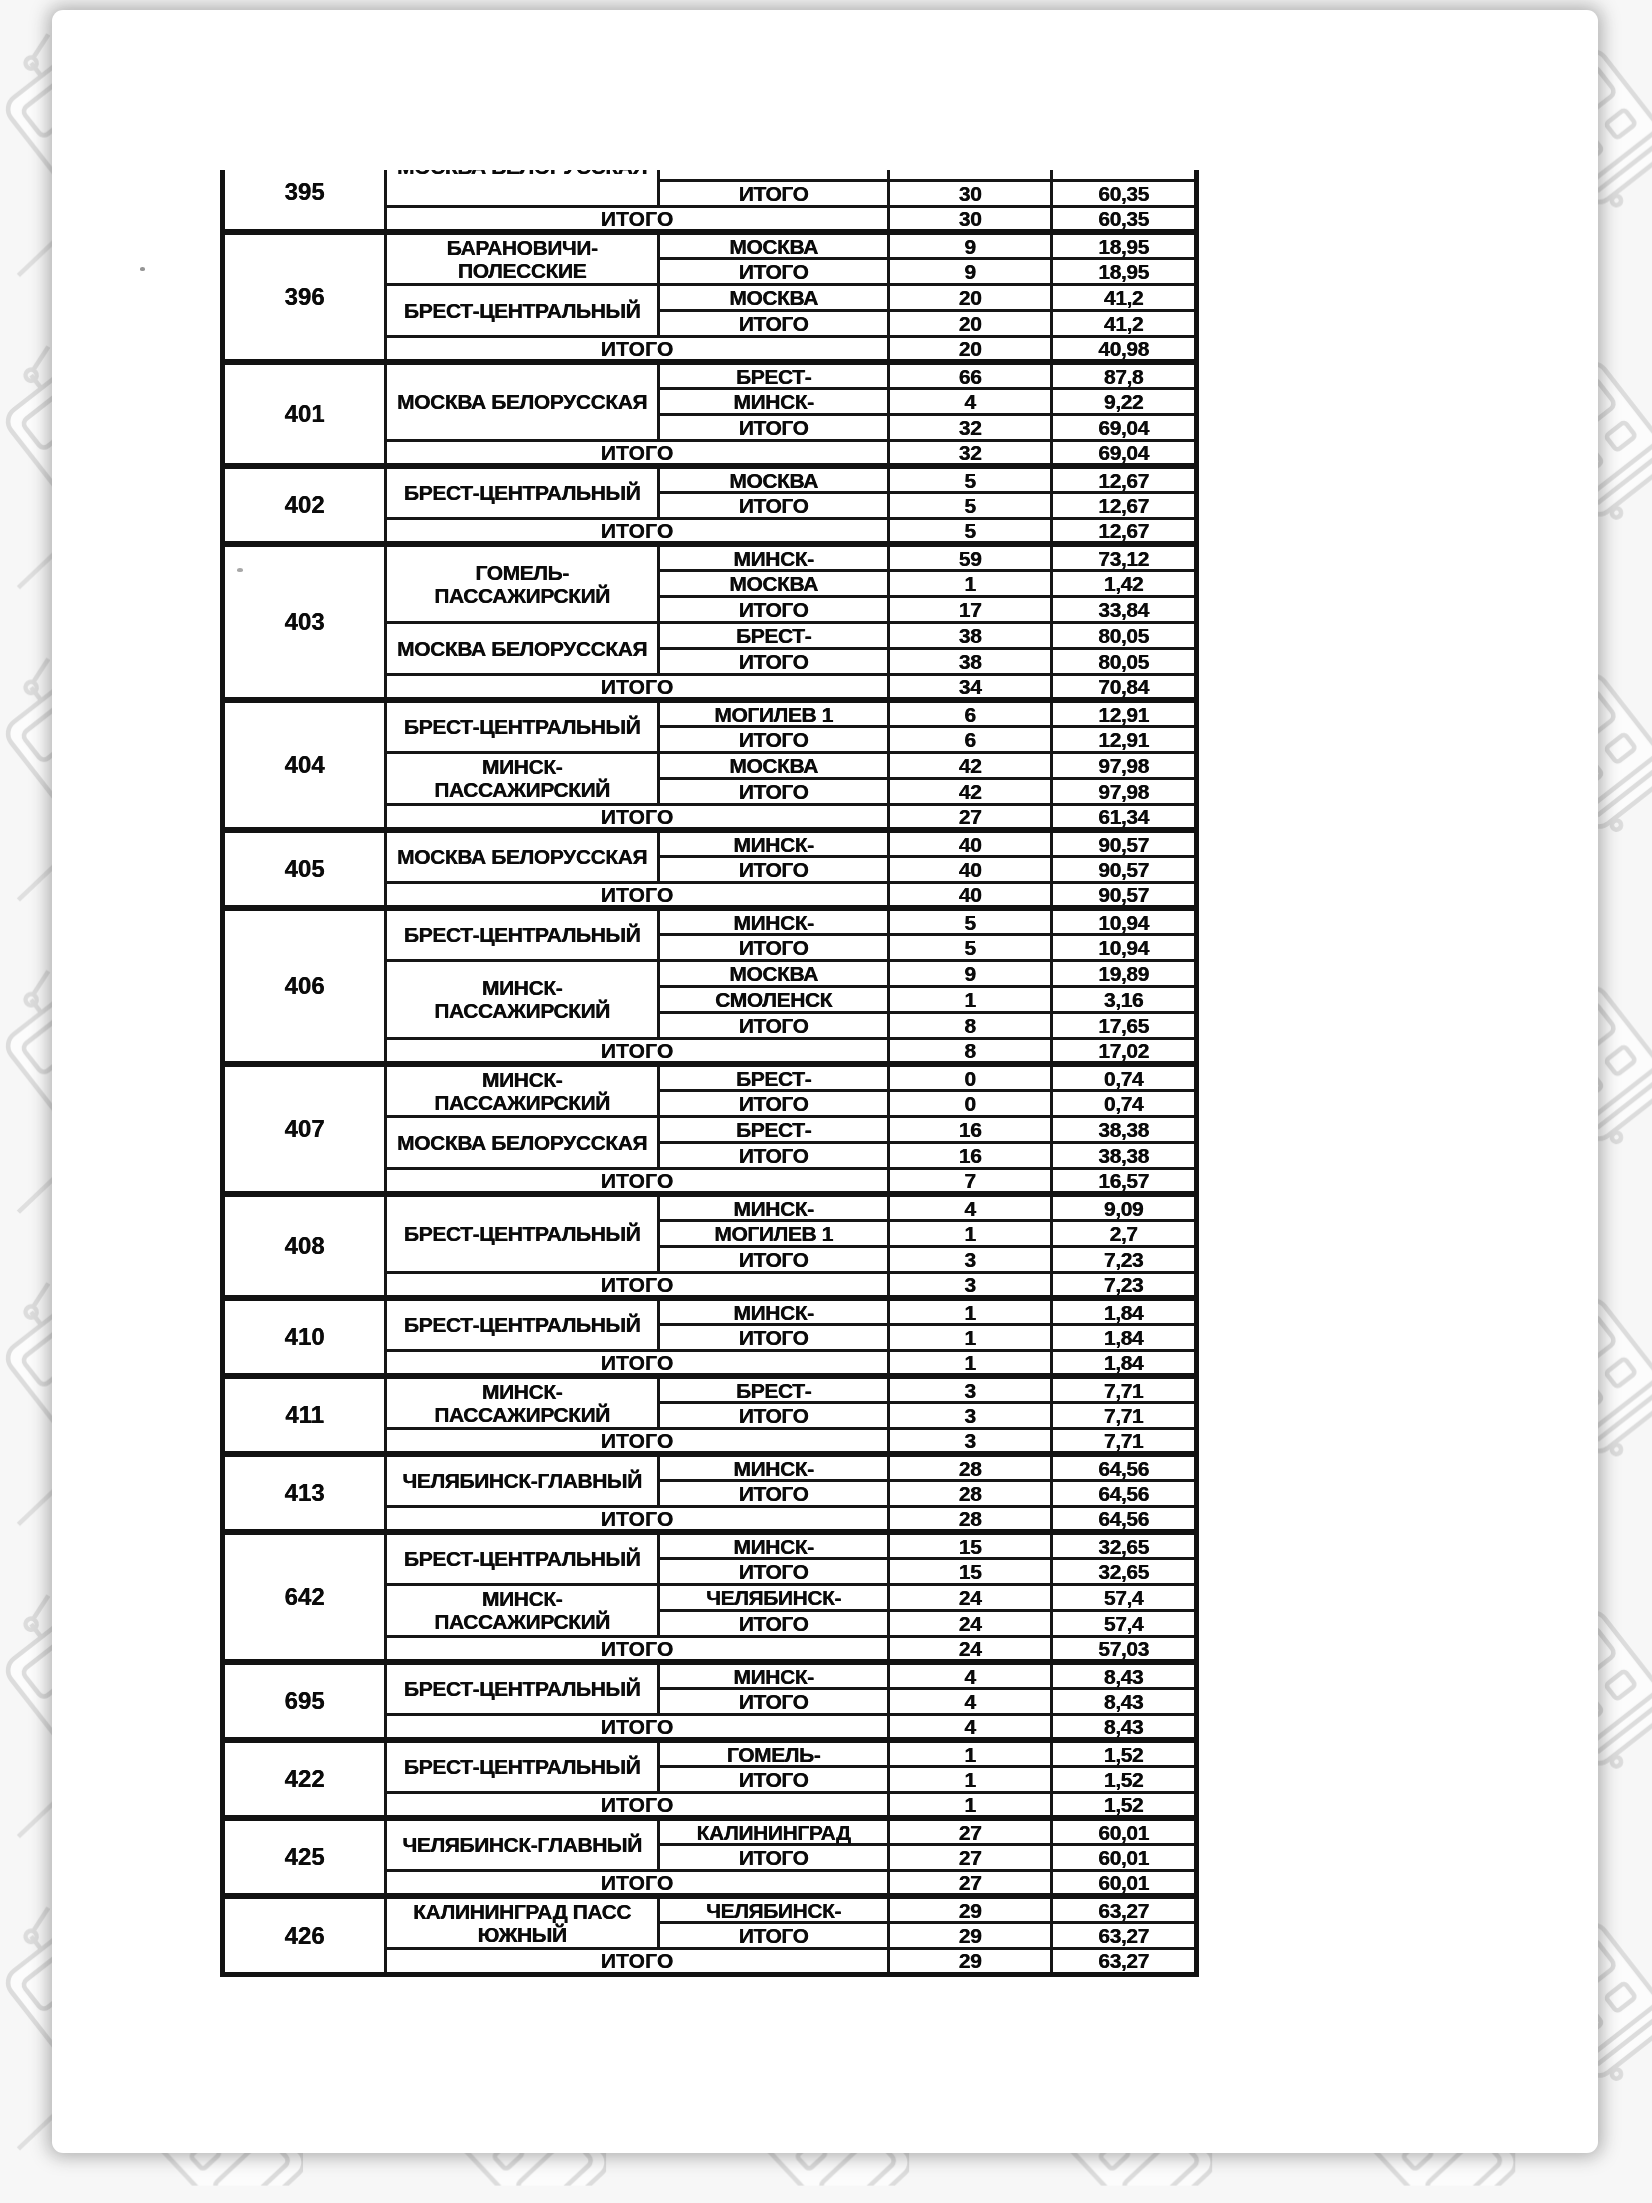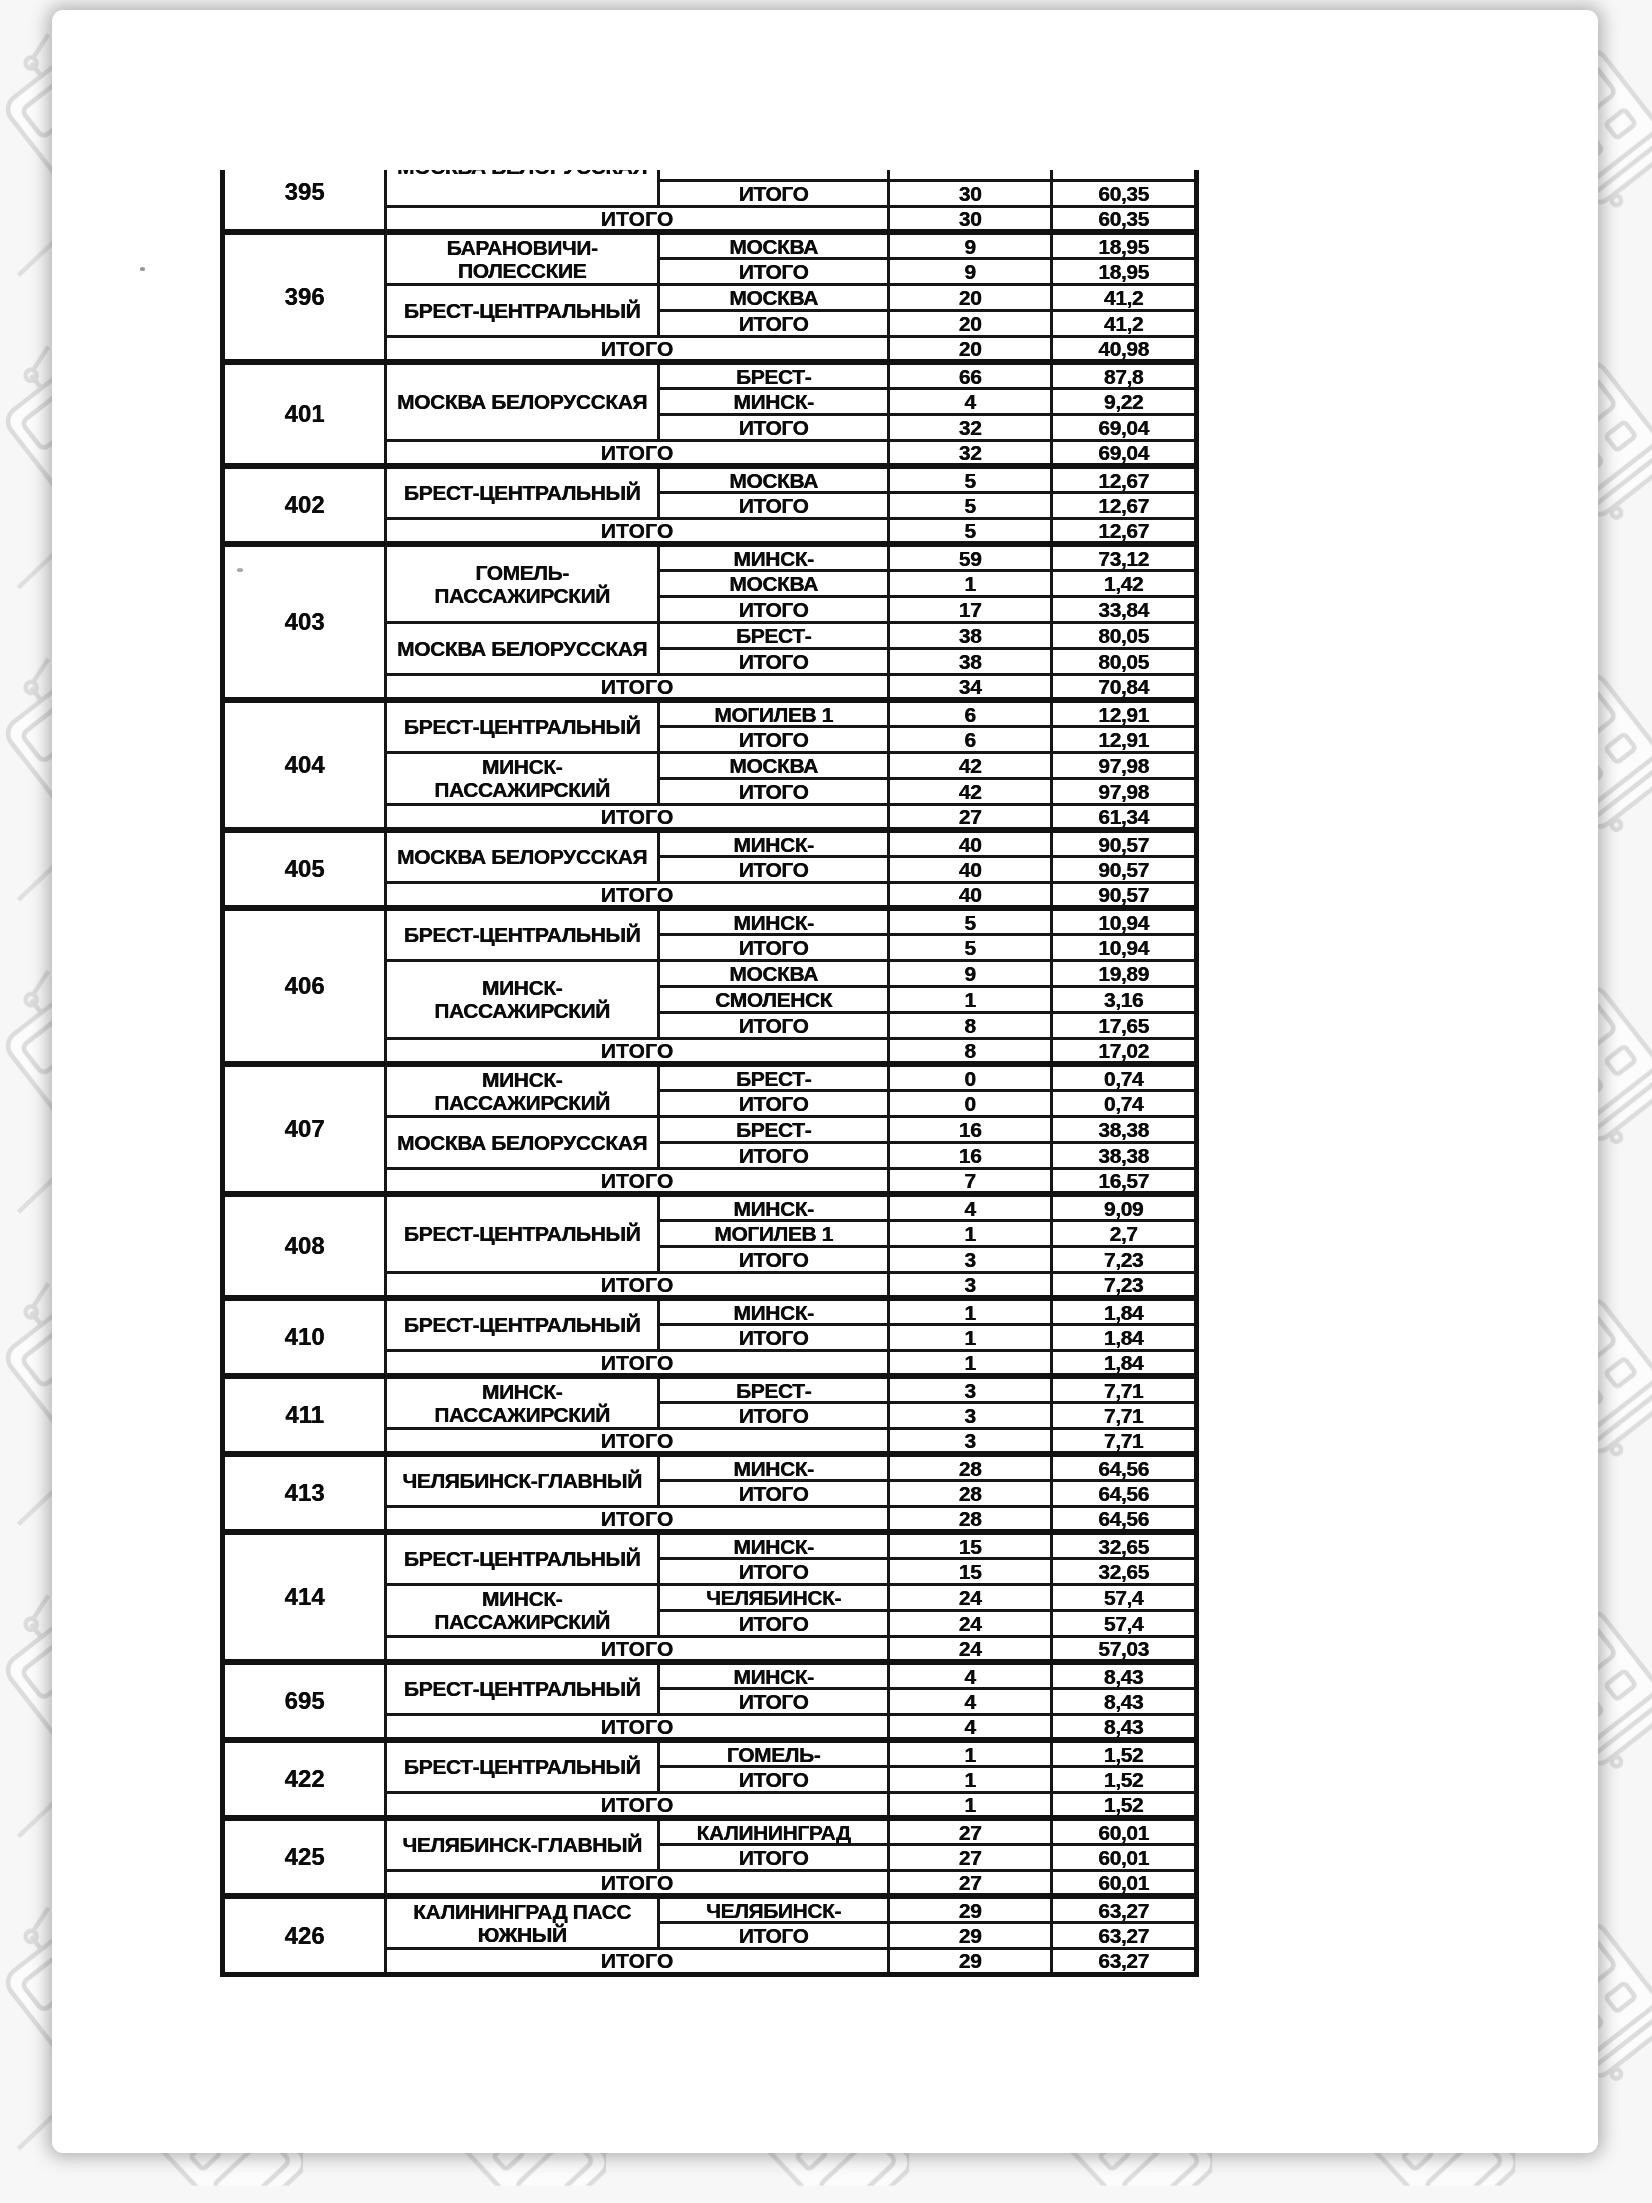--- a/index.html
+++ b/index.html
@@ -383,21 +383,21 @@
             <td class="dest">ИТОГО</td>
             <td class="count">28</td>
             <td class="pct">64,56</td>
           </tr>
           <tr>
             <td class="total-label" colspan="2">ИТОГО</td>
             <td class="count">28</td>
             <td class="pct">64,56</td>
           </tr>
           <tr>
-            <td class="num sec-top" rowspan="5">414</td>
+            <td class="num sec-top" rowspan="5">642</td>
             <td class="station sec-top" rowspan="2">БРЕСТ-ЦЕНТРАЛЬНЫЙ</td>
             <td class="dest sec-top">МИНСК-</td>
             <td class="count sec-top">15</td>
             <td class="pct sec-top">32,65</td>
           </tr>
           <tr>
             <td class="dest">ИТОГО</td>
             <td class="count">15</td>
             <td class="pct">32,65</td>
           </tr>

